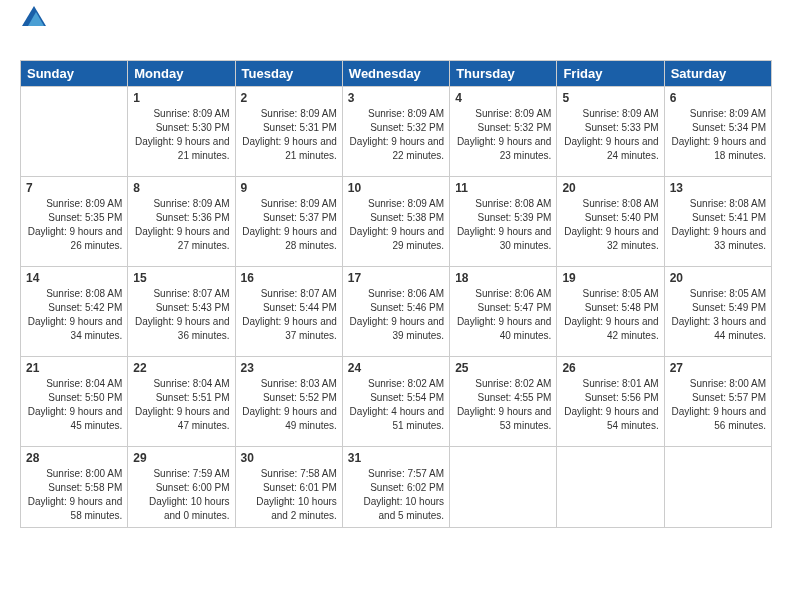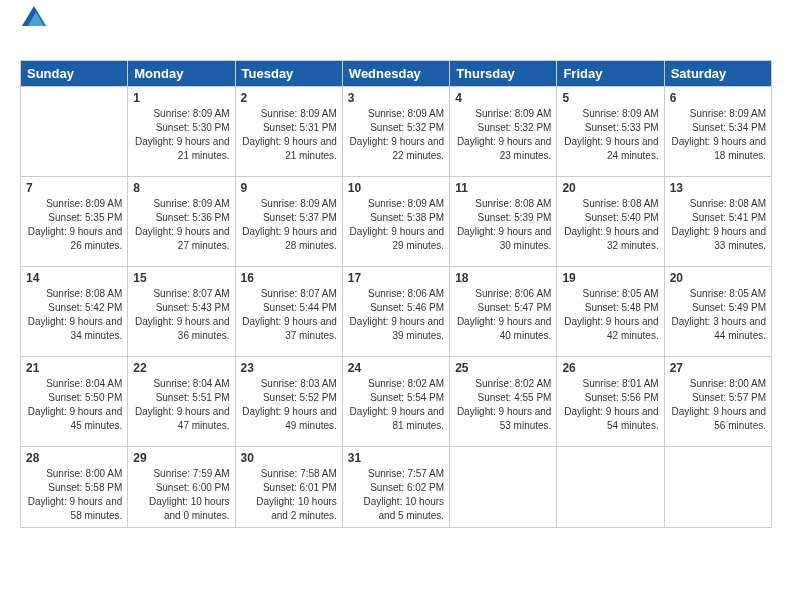--- a/index.html
+++ b/index.html
@@ -324,21 +324,21 @@
             <span>Sunrise: 8:03 AM</span><br>
             <span>Sunset: 5:52 PM</span><br>
             <span>Daylight: 9 hours and 49 minutes.</span>
           </div>
         </td>
           <td>
           <span class="day-number">24</span>
           <div class="cell-info">
             <span>Sunrise: 8:02 AM</span><br>
             <span>Sunset: 5:54 PM</span><br>
-            <span>Daylight: 9 hours and 81 minutes.</span>
+            <span>Daylight: 4 hours and 51 minutes.</span>
           </div>
         </td>
           <td>
           <span class="day-number">25</span>
           <div class="cell-info">
             <span>Sunrise: 8:02 AM</span><br>
             <span>Sunset: 4:55 PM</span><br>
             <span>Daylight: 9 hours and 53 minutes.</span>
           </div>
         </td>

